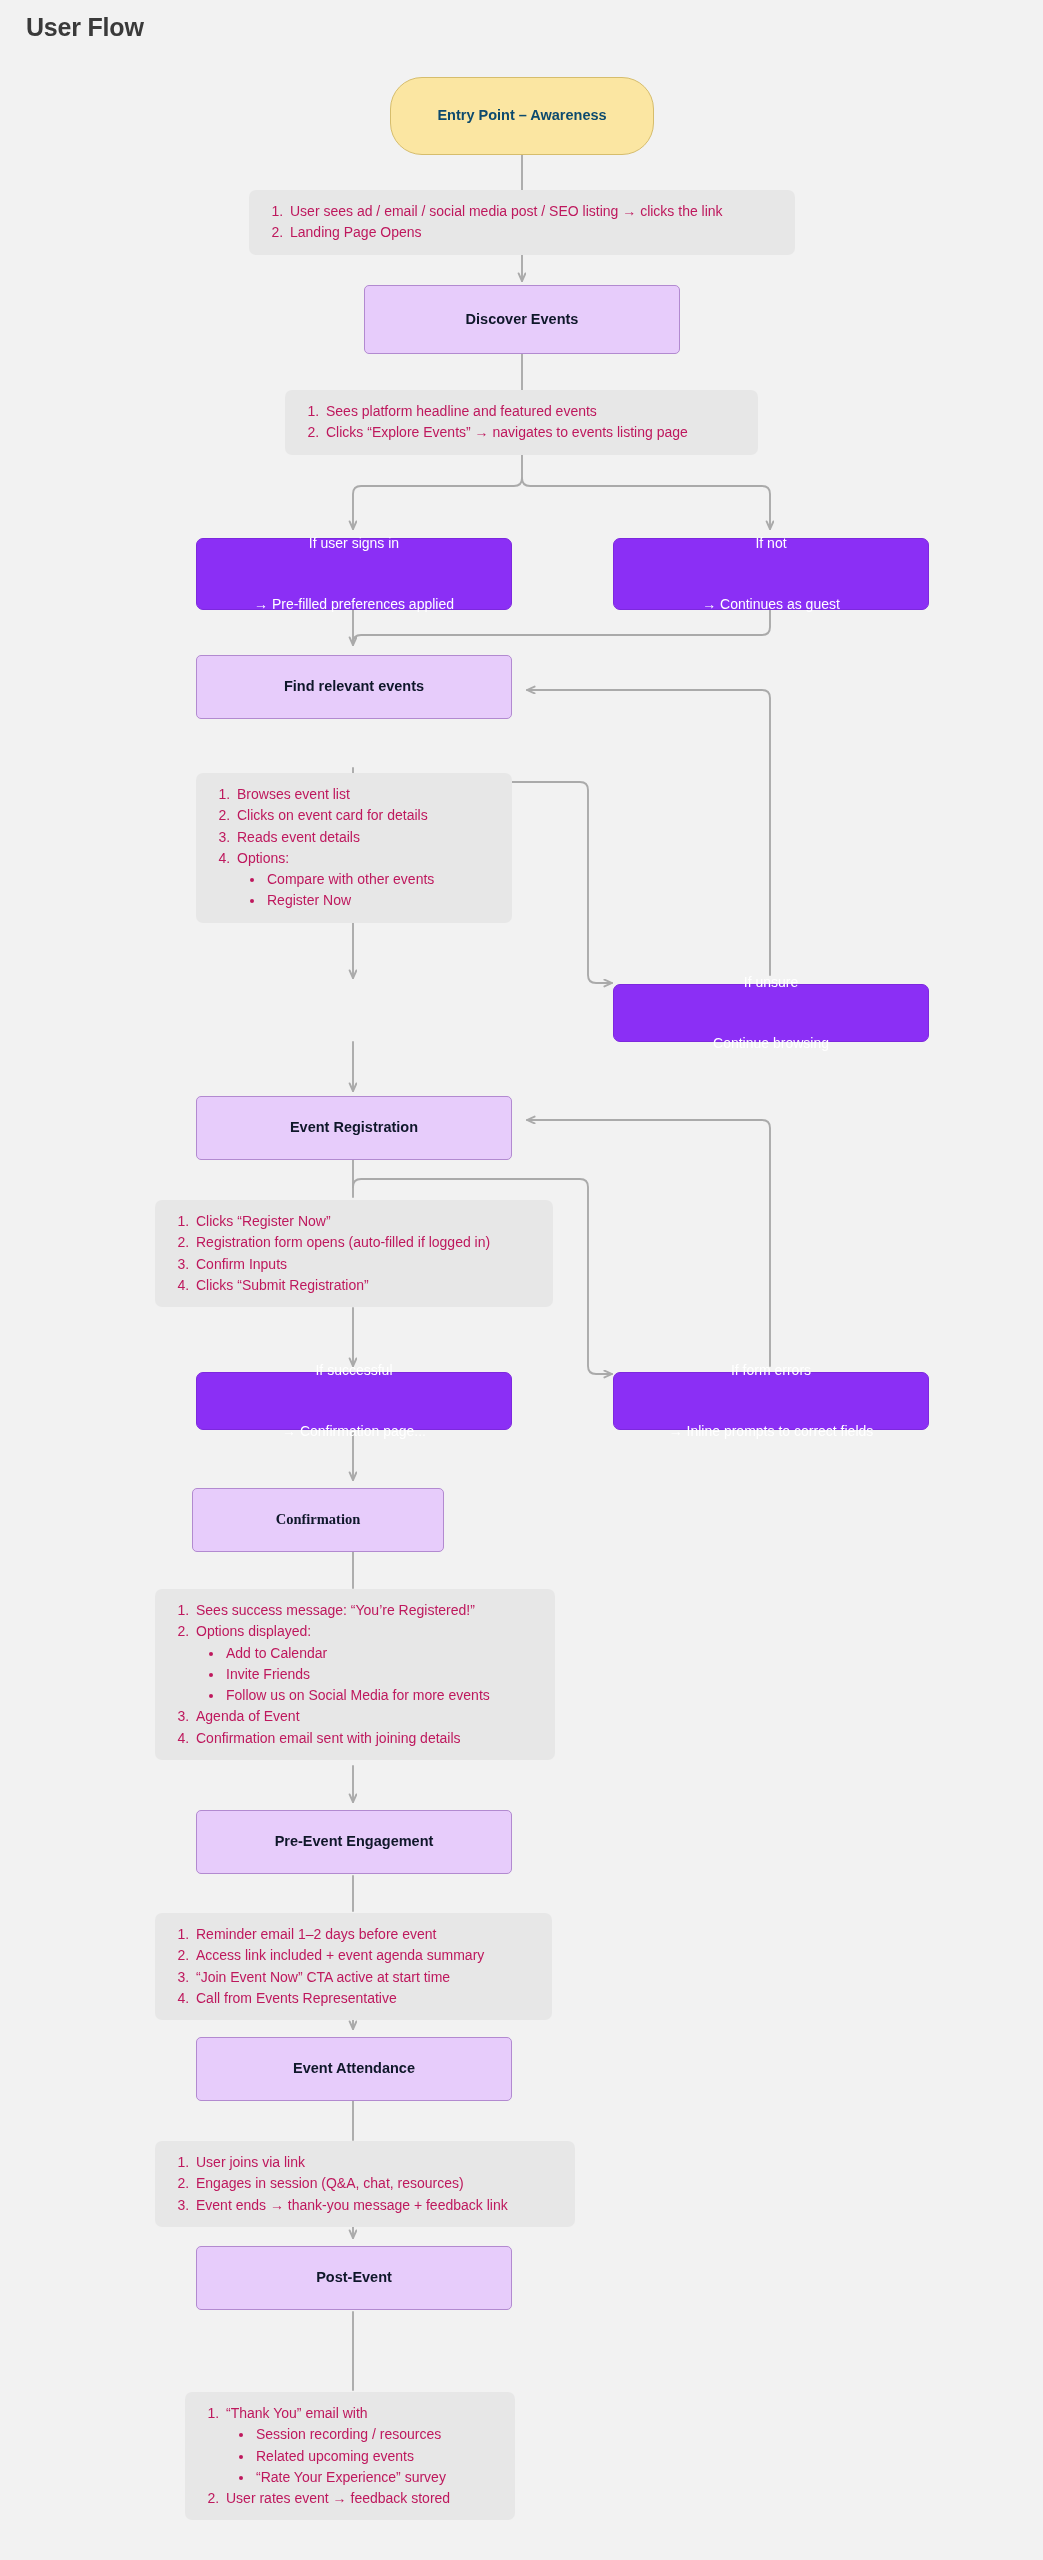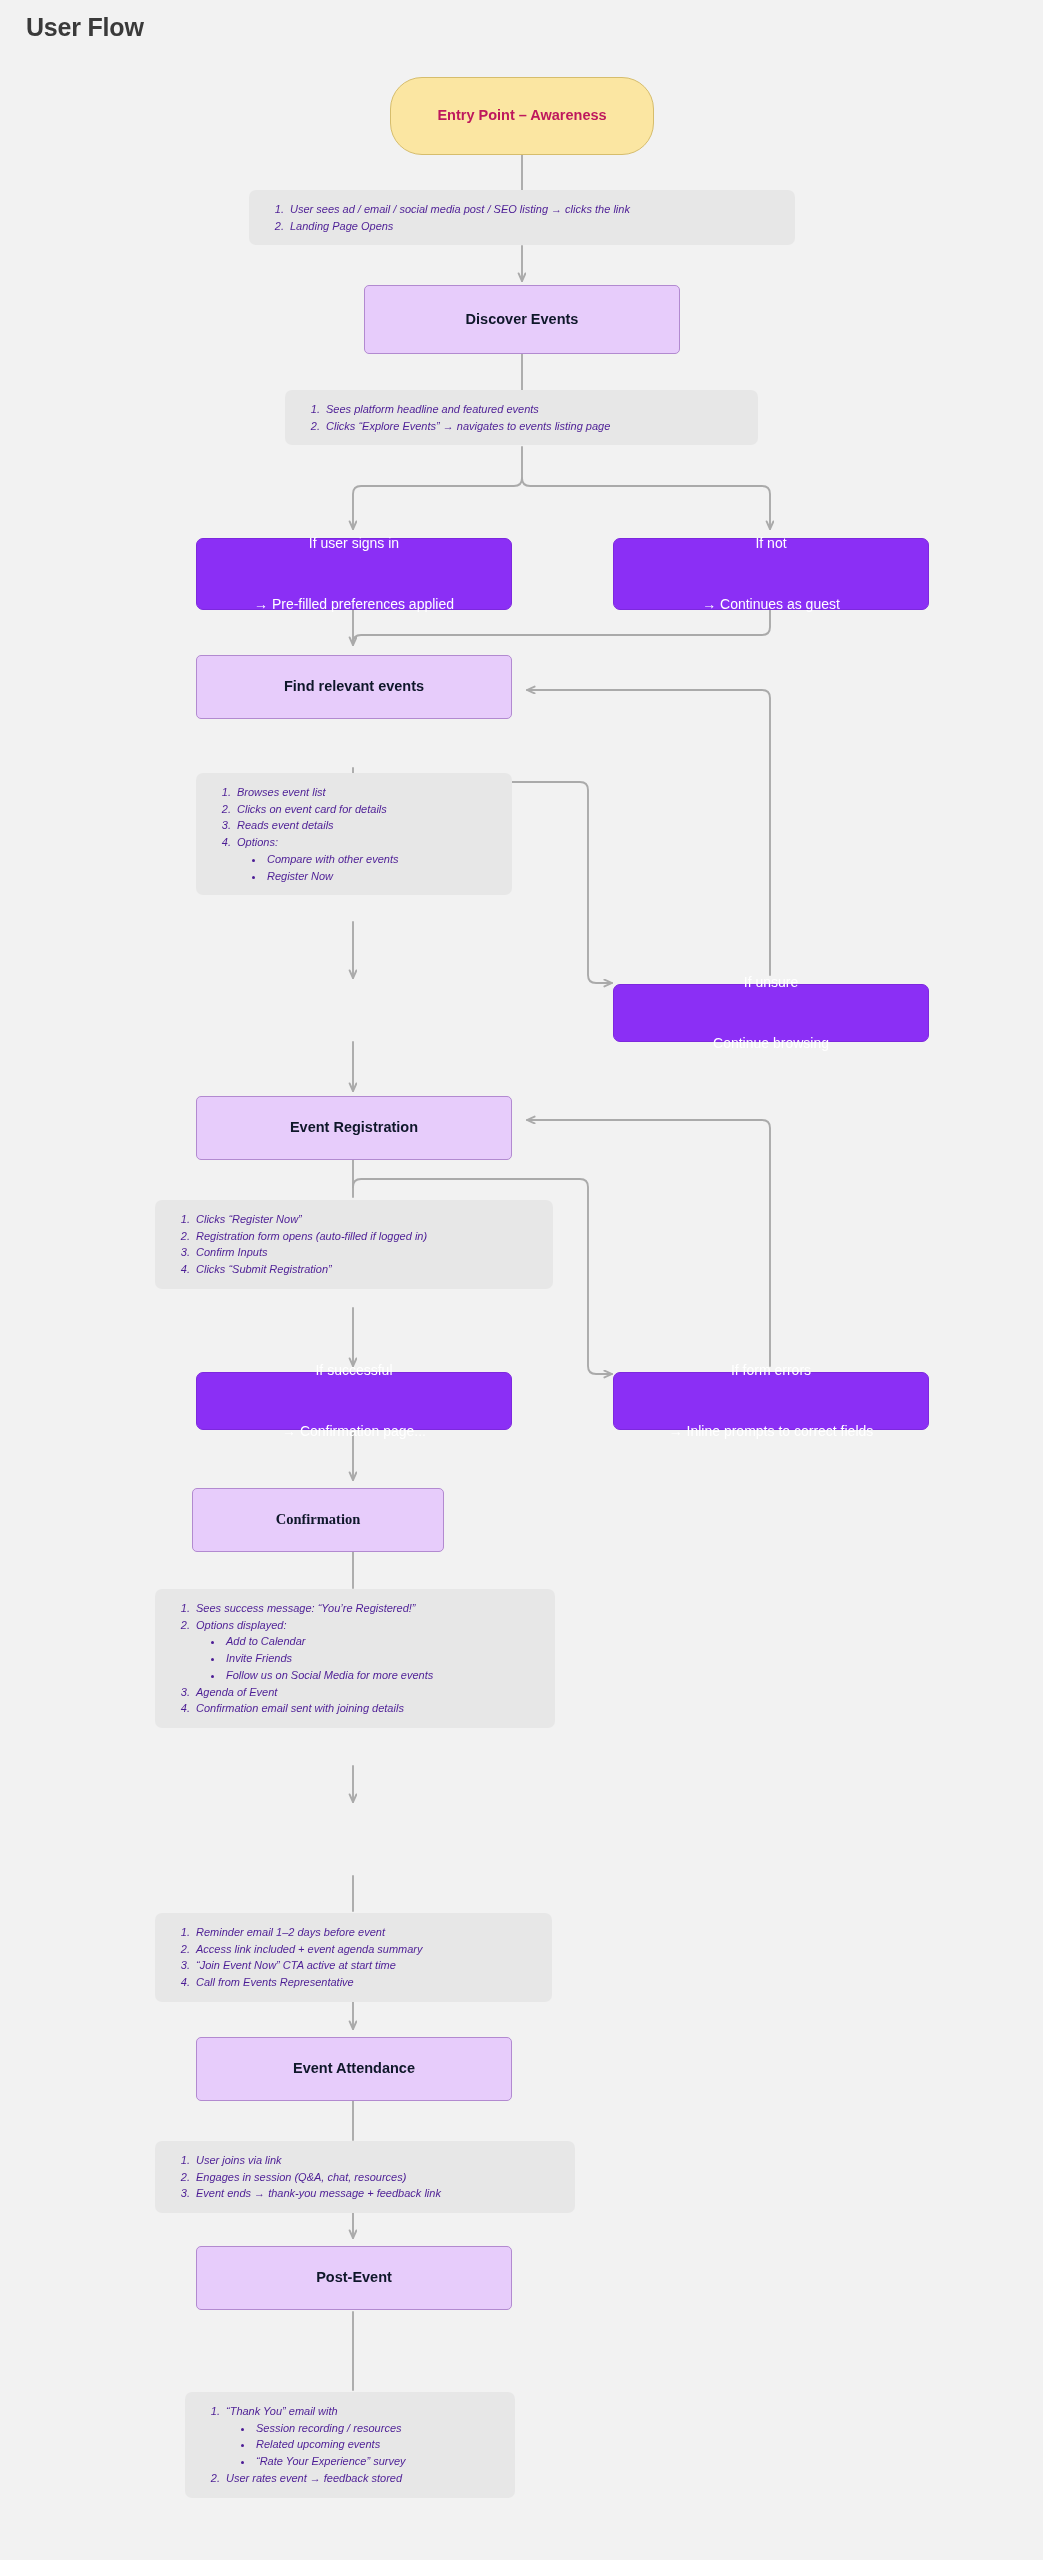--- a/index.html
+++ b/index.html
@@ -38,21 +38,21 @@
     justify-content: center;
     text-align: center;
     line-height: 1.35;
   }
   .node-entry {
     background: #fbe6a2;
     border: 1.5px solid #d6bd6c;
     border-radius: 32px;
     font-size: 14.5px;
     font-weight: bold;
-    color: #be185d;
+    color: #0c4a6e;
   }
   .node-stage {
     background: #e7ccfb;
     border: 1.5px solid #b28ad0;
     border-radius: 5px;
     font-size: 14.5px;
     font-weight: bold;
     color: #0f172a;
   }
   .node-branch {
@@ -63,24 +63,23 @@
     font-weight: normal;
     color: #ffffff;
     flex-direction: column;
     gap: 42px;
   }
   .note {
     position: absolute;
     background: #e7e7e7;
     border-radius: 7px;
     padding: 11px 16px 11px 14px;
-    font-size: 11px;
-    color: #4c1d95;
+    font-size: 14px;
+    color: #be185d;
     line-height: 1.52;
-    font-style: italic;
   }
   .note ol {
     margin: 0;
     padding-left: 24px;
     list-style-position: outside;
   }
   .note ol > li { padding-left: 3px; }
   .note ul {
     margin: 0;
     padding-left: 21px;
@@ -243,20 +242,23 @@
       <li>Add to Calendar</li>
       <li>Invite Friends</li>
       <li>Follow us on Social Media for more events</li>
     </ul>
     <ol start="3">
       <li>Agenda of Event</li>
       <li>Confirmation email sent with joining details</li>
     </ol>
   </div>
 
+  <div class="node node-stage" style="left:196px; top:1810px; width:316px; height:64px;">
+    <span>Pre-Event Engagement</span>
+  </div>
 
   <div class="note" style="left:155px; top:1913px; width:397px;">
     <ol>
       <li>Reminder email 1–2 days before event</li>
       <li>Access link included + event agenda summary</li>
       <li>“Join Event Now” CTA active at start time</li>
       <li>Call from Events Representative</li>
     </ol>
   </div>
 

